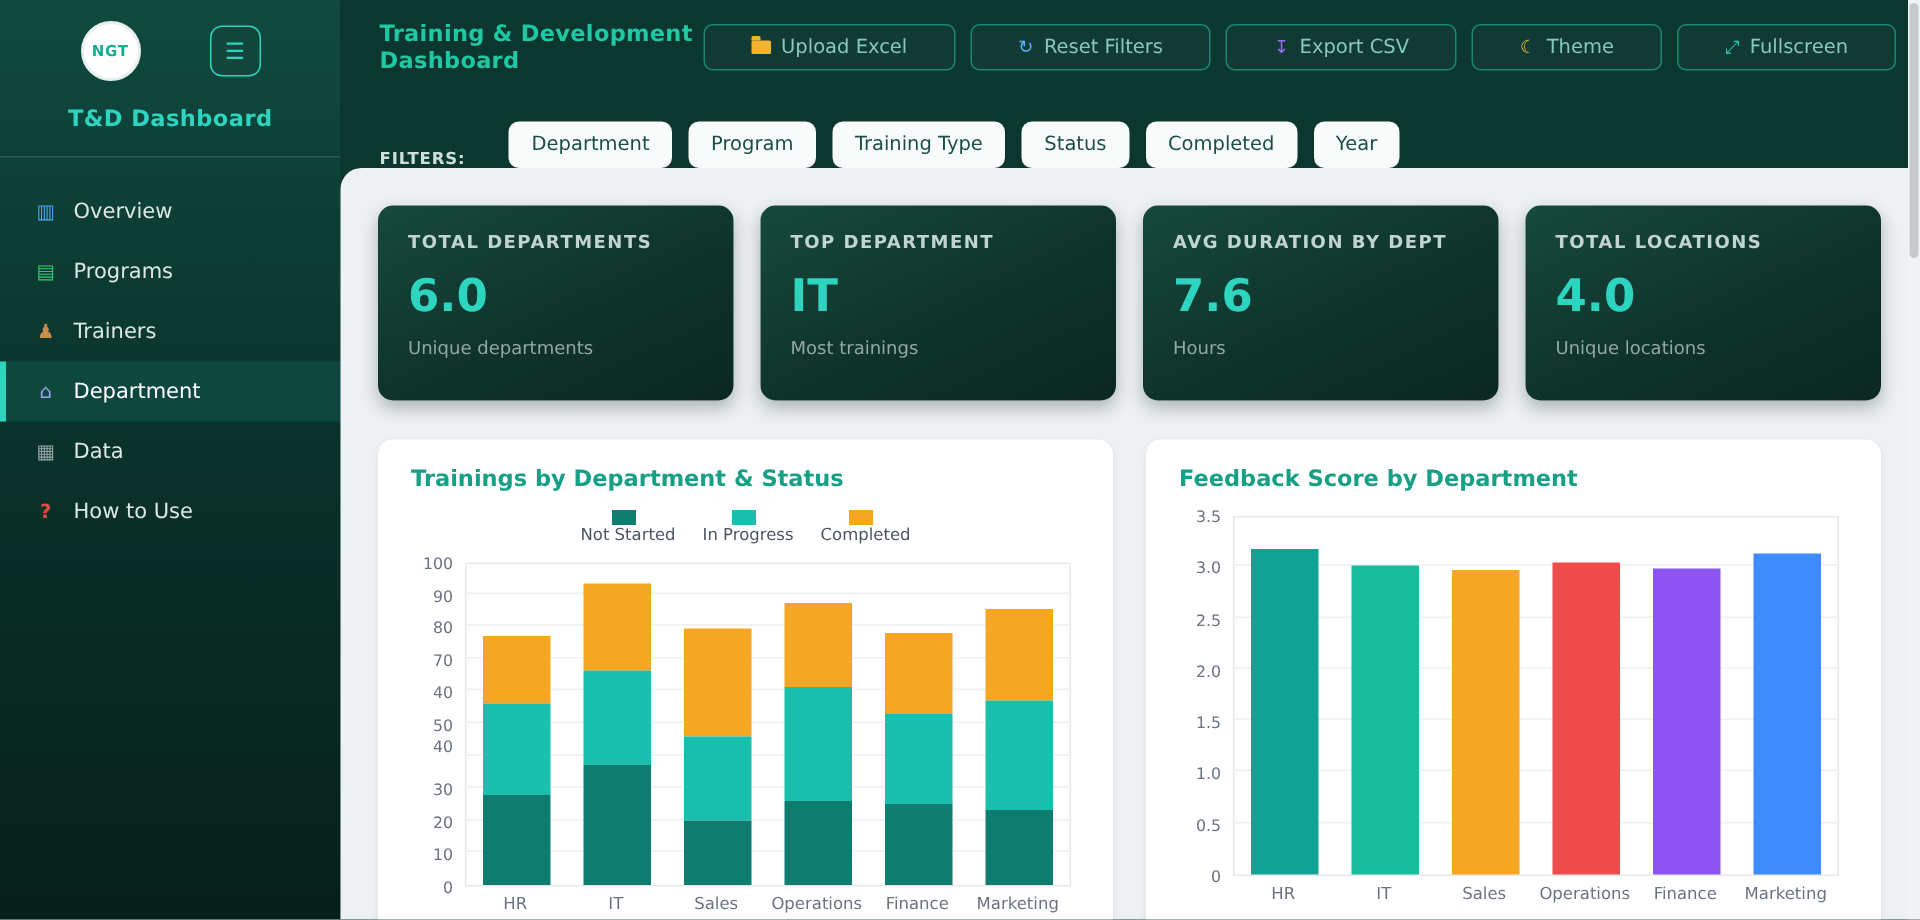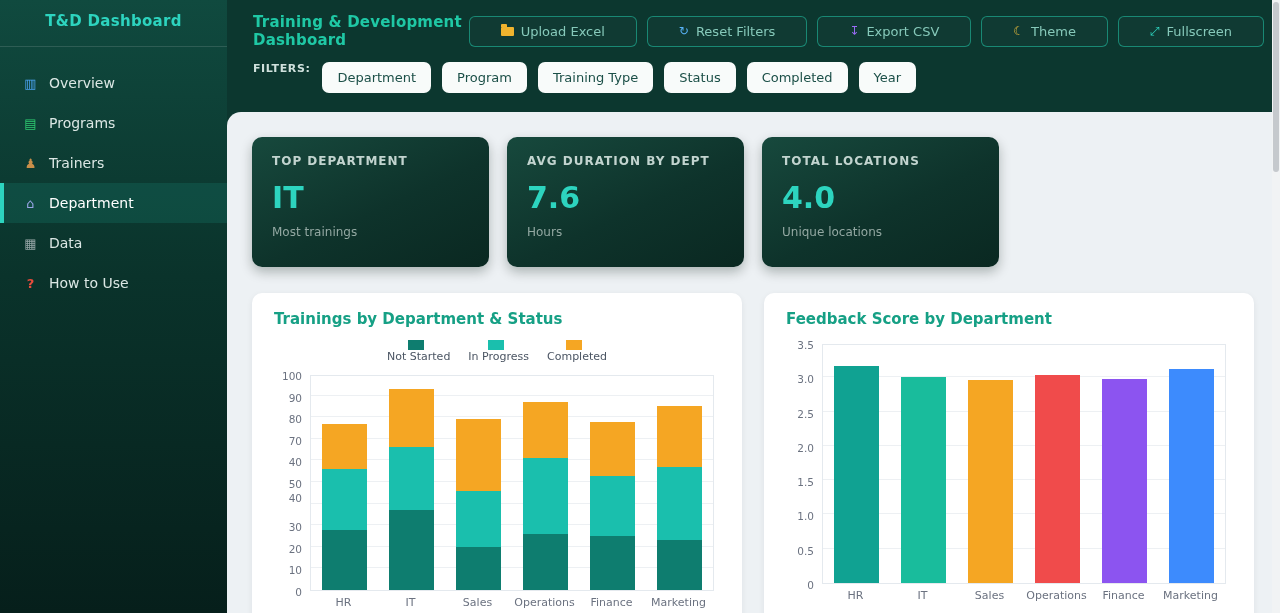--- a/index.html
+++ b/index.html
@@ -49,21 +49,21 @@
     background: rgba(255,255,255,0.02);
     border: 1px solid rgba(32,201,172,0.55); border-radius: 6px;
     color: #86c9ba; font-size: 13px; padding: 7px 31px; cursor: pointer; white-space: nowrap;
     font-family: inherit;
   }
   .hicon { font-size: 12px; line-height: 1; }
   .icon-folder { width: 13px; height: 9px; border-radius: 1px; position: relative; display: inline-block; }
   .icon-folder::before { content: ""; position: absolute; top: -3px; left: 0; width: 6px; height: 3px; background: inherit; border-radius: 1px 1px 0 0; }
 
   
-  .filter-bar { height: 50px; display: flex; align-items: flex-start; gap: 10px; padding-left: 26px; }
+  .filter-bar { height: 50px; display: flex; align-items: flex-end; gap: 27px; padding-left: 26px; }
   .filters-label { color: #cfe0dc; font-size: 11px; font-weight: bold; letter-spacing: .6px; margin-right: 2px; }
   .fbtn {
     background: #f8fbfa; color: #1b4f47; border: none; border-radius: 7px;
     font-size: 13px; padding: 8px 15px; cursor: pointer; font-family: inherit;
   }
 
   
   .content {
     flex: 1; background: #edf1f4; border-top-left-radius: 14px;
     padding: 25px 26px 0 25px; overflow: hidden;
@@ -101,20 +101,28 @@
   
   .scrollbar { position: absolute; right: 0; top: 0; width: 8px; height: 100%; background: #f1f3f4; }
   .scroll-thumb { position: absolute; top: 2px; left: 1px; width: 6px; height: 170px; border-radius: 3px; background: #c5c9cd; }
 </style>
 </head>
 <body>
 
 <div class="app">
 
   <aside class="sidebar">
+    <div class="side-top">
+      <div class="logo">
+        <span class="logo-text">NGT</span>
+      </div>
+      <button class="menu-btn">
+        <span>☰</span>
+      </button>
+    </div>
     <div class="side-title">T&amp;D Dashboard</div>
     <div class="side-divider"></div>
     <nav class="nav">
         <div class="nav-item">
           <span class="nav-icon" style="color: rgb(74, 163, 240);">▥</span>
           <span>Overview</span>
         </div>
         <div class="nav-item">
           <span class="nav-icon" style="color: rgb(46, 204, 113);">▤</span>
           <span>Programs</span>
@@ -172,20 +180,25 @@
           <button class="fbtn">Program</button>
           <button class="fbtn">Training Type</button>
           <button class="fbtn">Status</button>
           <button class="fbtn">Completed</button>
           <button class="fbtn">Year</button>
         </div>
     </div>
 
     <div class="content">
       <div class="kpi-row">
+          <div class="kpi-card">
+            <div class="kpi-label">TOTAL DEPARTMENTS</div>
+            <div class="kpi-value">6.0</div>
+            <div class="kpi-sub">Unique departments</div>
+          </div>
           <div class="kpi-card">
             <div class="kpi-label">TOP DEPARTMENT</div>
             <div class="kpi-value">IT</div>
             <div class="kpi-sub">Most trainings</div>
           </div>
           <div class="kpi-card">
             <div class="kpi-label">AVG DURATION BY DEPT</div>
             <div class="kpi-value">7.6</div>
             <div class="kpi-sub">Hours</div>
           </div>

